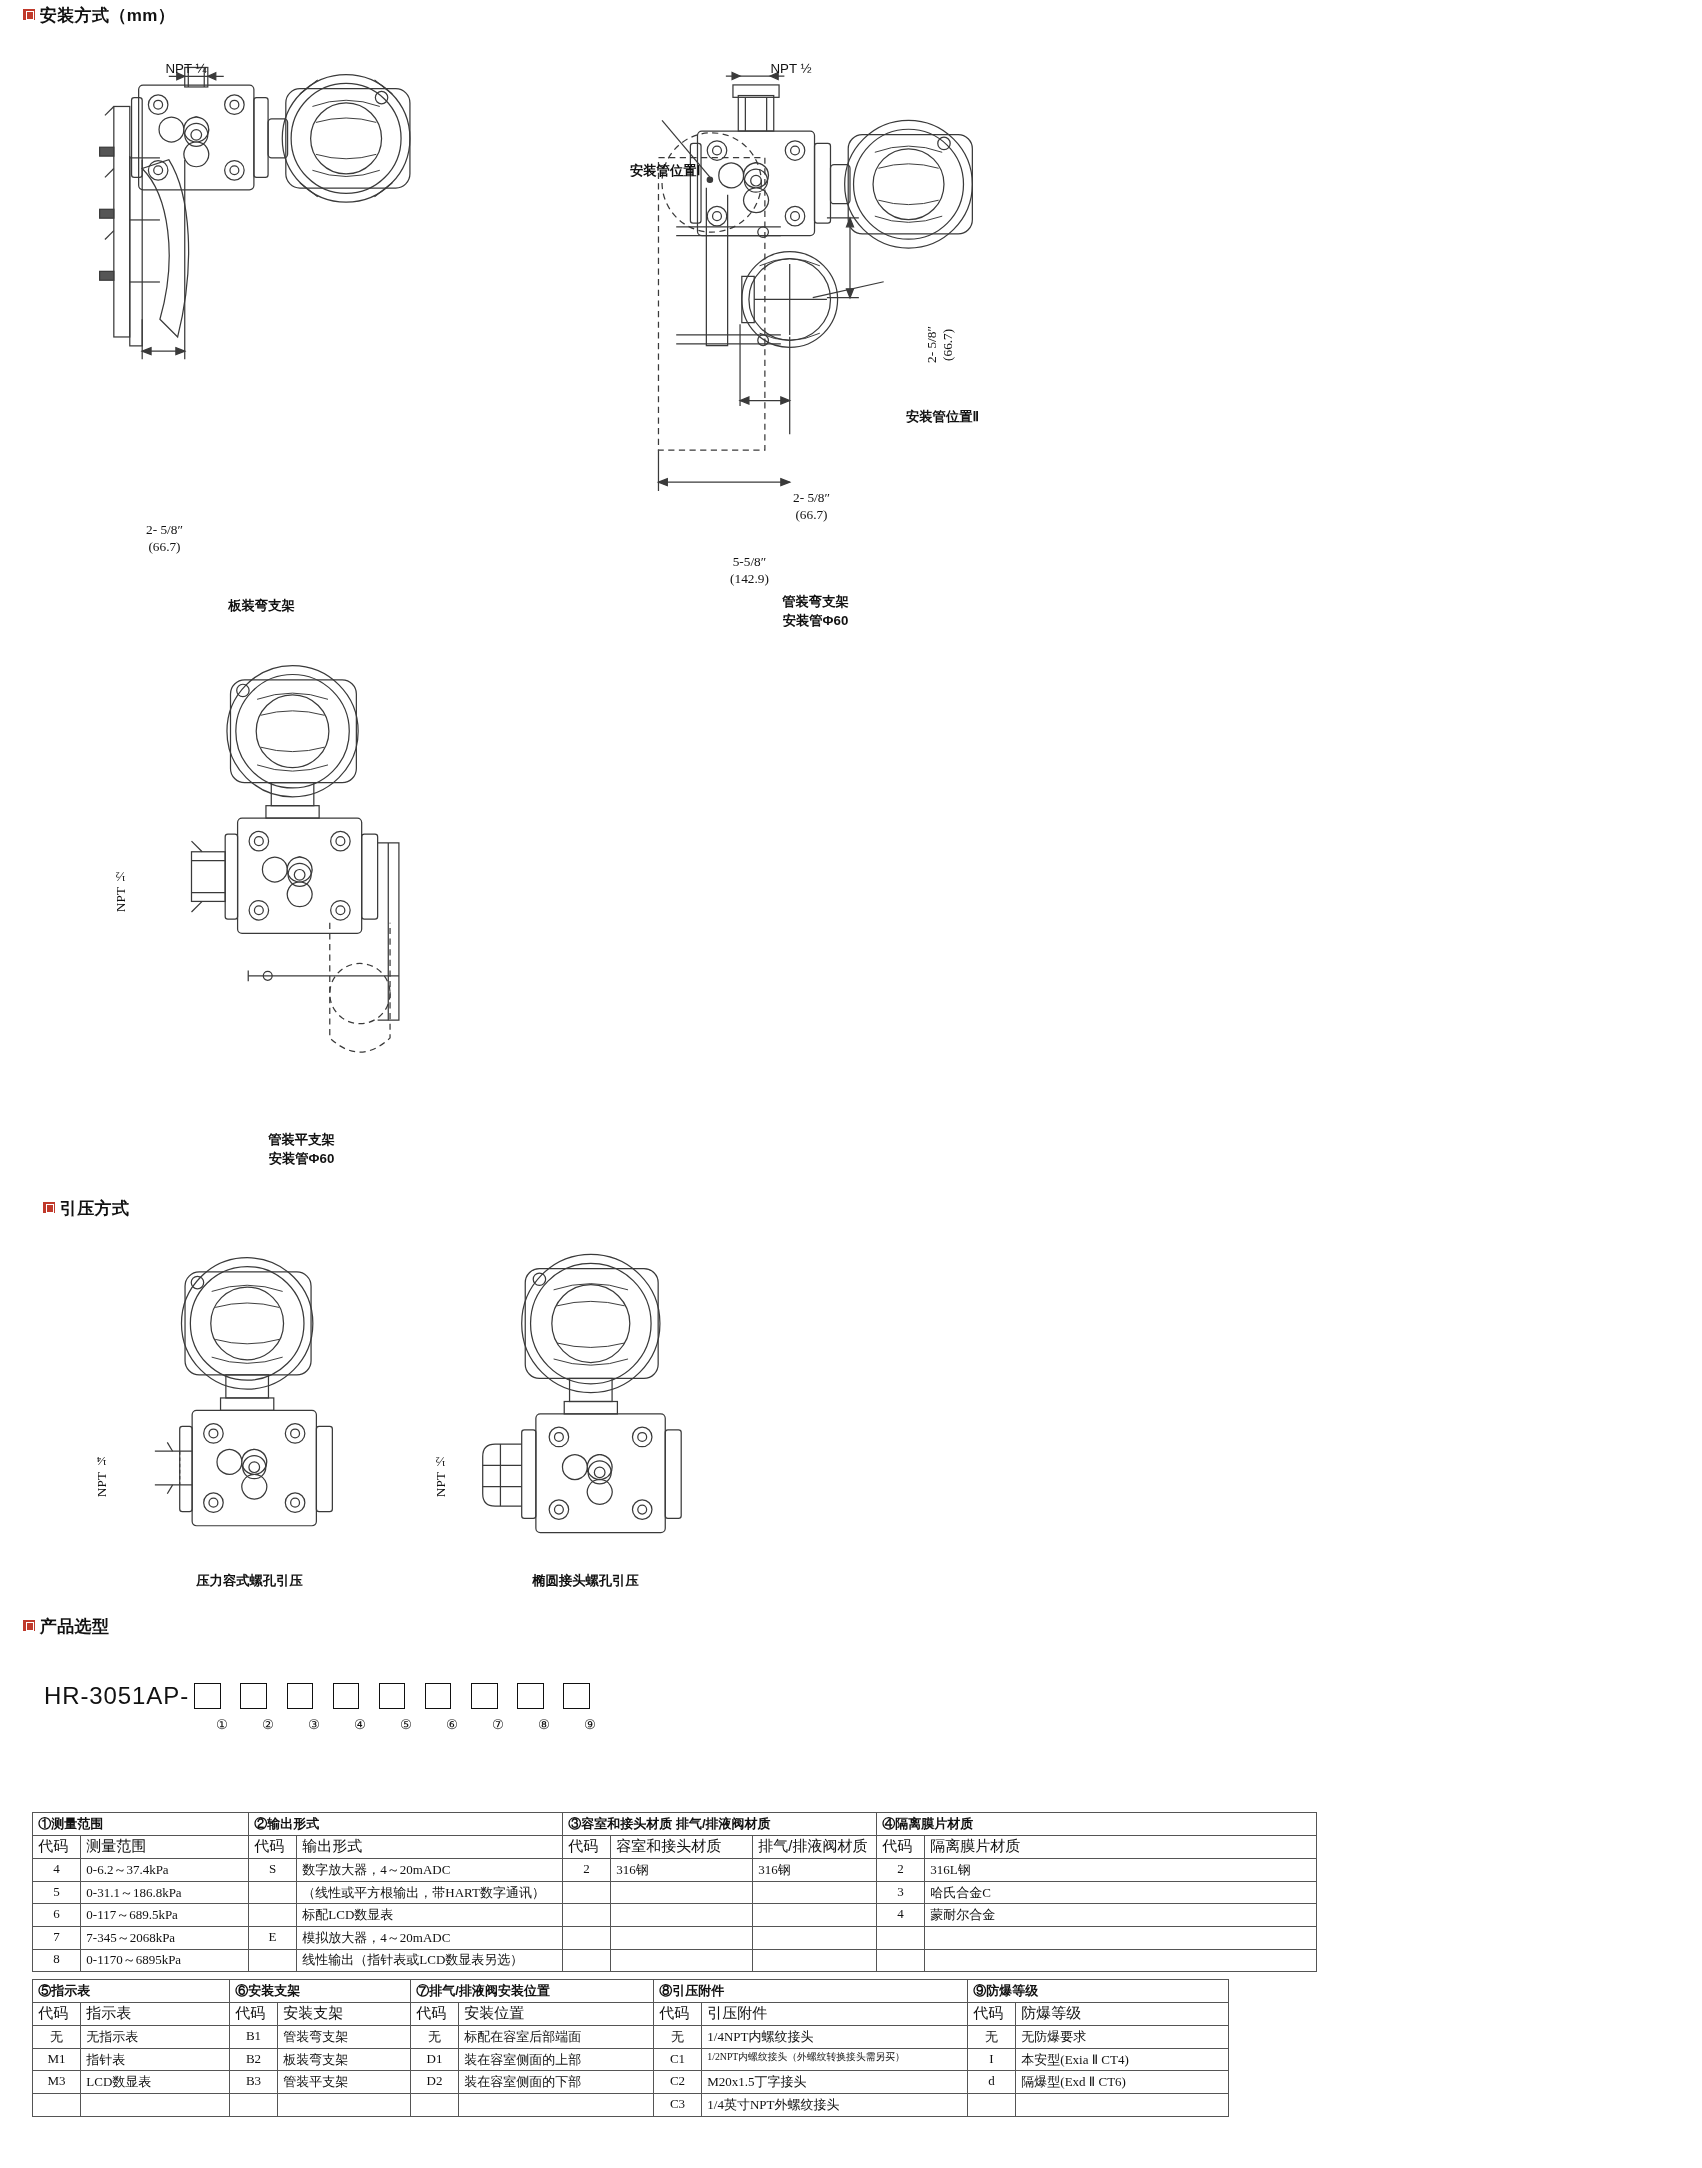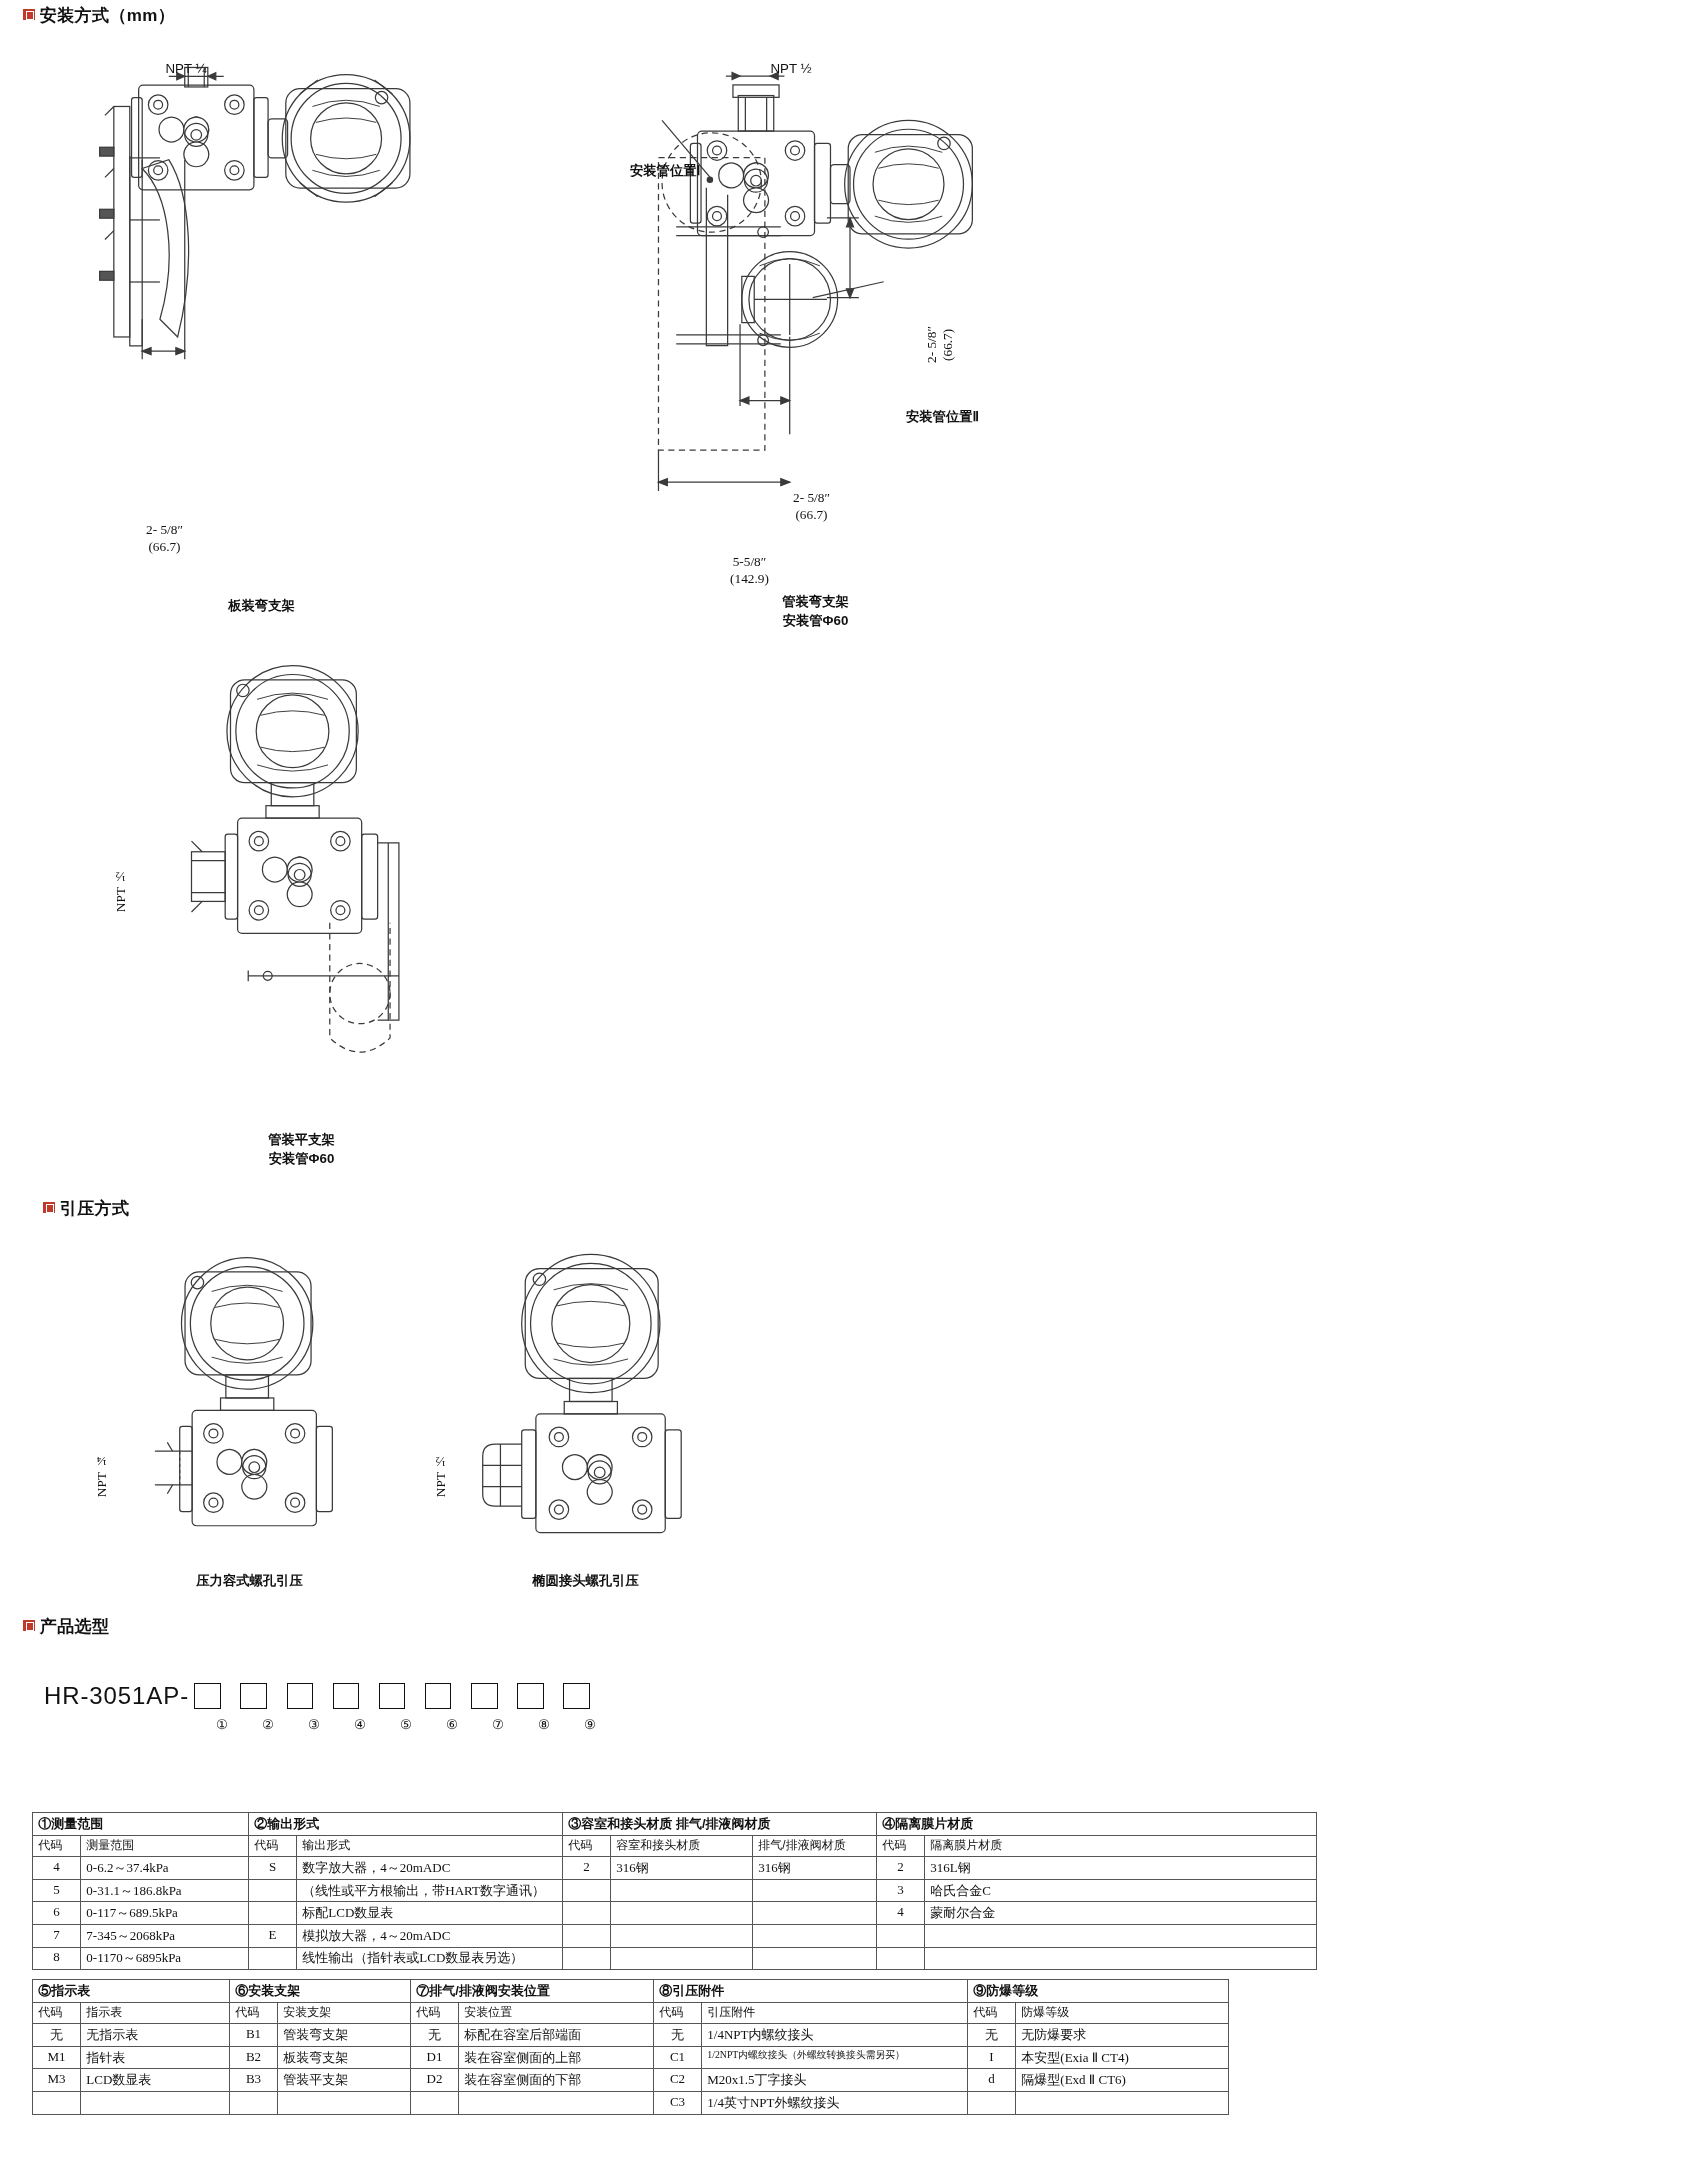--- a/index.html
+++ b/index.html
@@ -128,21 +128,21 @@
     font-weight:normal;
   }
   table.spec .grp {
     font-weight:bold;
     font-family:"Liberation Sans", sans-serif;
     font-size:13px;
     white-space:nowrap;
   }
   table.spec .hd {
     font-family:"Liberation Sans", sans-serif;
-    font-size:12px;
+    font-size:15px;
     white-space:nowrap;
   }
   table.spec td.code {
     text-align:center;
     width:48px;
     white-space:nowrap;
   }
   .tiny { font-size:9.8px;margin-top:48px; }
 
   

